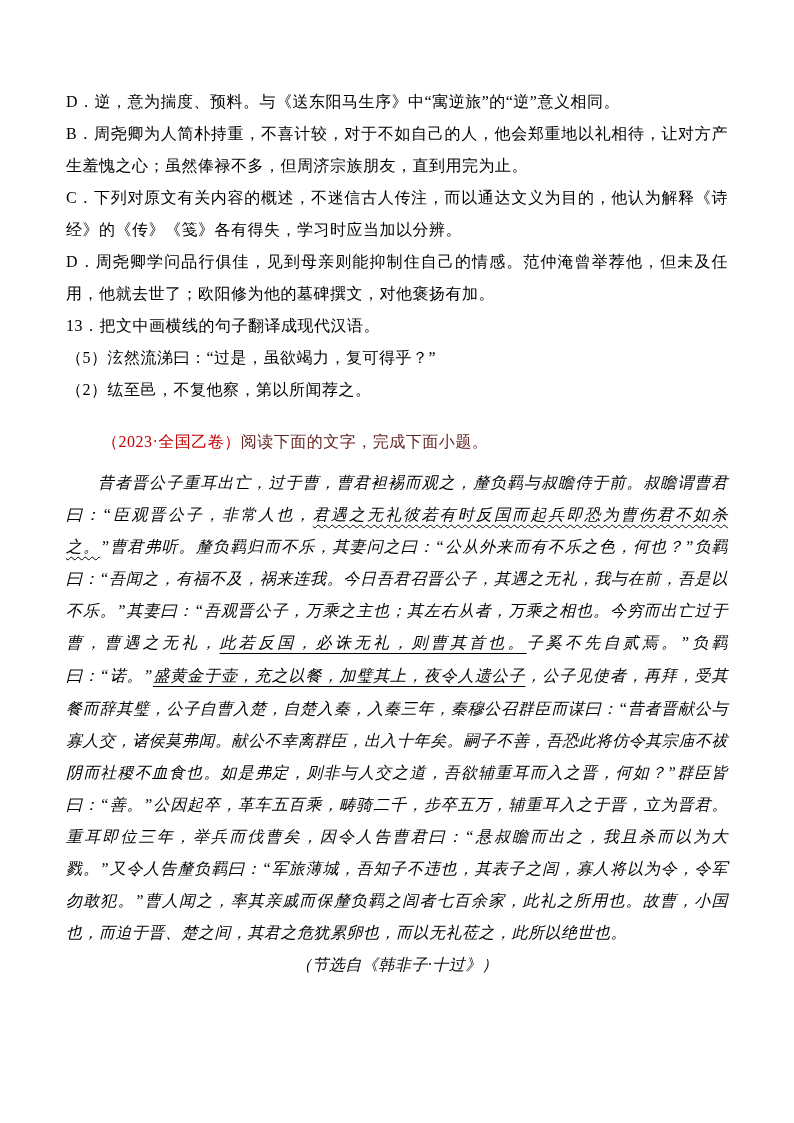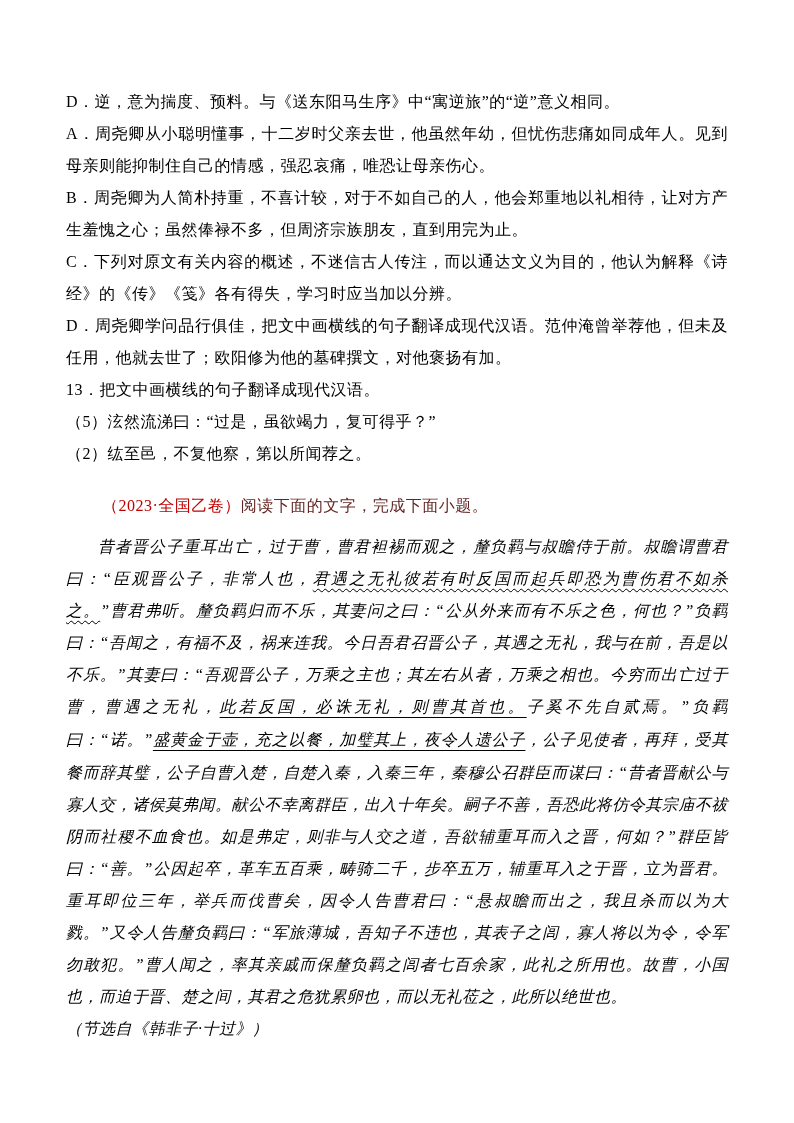--- a/index.html
+++ b/index.html
@@ -50,35 +50,34 @@
     text-underline-offset: 4px;
   }
   .seg-underline {
     text-decoration-line: underline;
     text-decoration-style: solid;
     text-decoration-thickness: 1px;
     text-underline-offset: 5px;
     font-family: Liberation Mono, monospace;
   }
   .source-line {
-    text-align: left;
+    text-align: center;
     font-style: italic;
   }
 </style>
 </head>
 <body>
 
 <div class="page">
 
   <p>D．逆，意为揣度、预料。与《送东阳马生序》中“寓逆旅”的“逆”意义相同。</p>
 
-  <p>A．周尧卿从小聪明懂事，十二岁时父亲去世，他虽然年幼，但忧伤悲痛如同成年人。见到母亲则能抑制住自己的情感，强忍哀痛，唯恐让母亲伤心。</p>
   <p>B．周尧卿为人简朴持重，不喜计较，对于不如自己的人，他会郑重地以礼相待，让对方产生羞愧之心；虽然俸禄不多，但周济宗族朋友，直到用完为止。</p>
   <p>C．下列对原文有关内容的概述，不迷信古人传注，而以通达文义为目的，他认为解释《诗经》的《传》《笺》各有得失，学习时应当加以分辨。</p>
-  <p>D．周尧卿学问品行俱佳，把文中画横线的句子翻译成现代汉语。范仲淹曾举荐他，但未及任用，他就去世了；欧阳修为他的墓碑撰文，对他褒扬有加。</p>
+  <p>D．周尧卿学问品行俱佳，见到母亲则能抑制住自己的情感。范仲淹曾举荐他，但未及任用，他就去世了；欧阳修为他的墓碑撰文，对他褒扬有加。</p>
 
   <p>13．把文中画横线的句子翻译成现代汉语。</p>
   <p>（5）泫然流涕曰：“过是，虽欲竭力，复可得乎？”</p>
   <p>（2）纮至邑，不复他察，第以所闻荐之。</p>
 
   <p class="section-head"><span class="tag">（2023·全国乙卷）</span><span class="instr">阅读下面的文字，完成下面小题。</span></p>
 
   <p class="passage"><span class="seg-normal">昔者晋公子重耳出亡，过于曹，曹君袒裼而观之，釐负羁与叔瞻侍于前。叔瞻谓曹君曰：“臣观晋公子，非常人也，</span><span class="seg-wavy">君遇之无礼彼若有时反国而起兵即恐为曹伤君不如杀之。</span><span class="seg-normal">”曹君弗听。釐负羁归而不乐，其妻问之曰：“公从外来而有不乐之色，何也？”负羁曰：“吾闻之，有福不及，祸来连我。今日吾君召晋公子，其遇之无礼，我与在前，吾是以不乐。”其妻曰：“吾观晋公子，万乘之主也；其左右从者，万乘之相也。今穷而出亡过于曹，曹遇之无礼，</span><span class="seg-underline">此若反国，必诛无礼，则曹其首也。</span><span class="seg-normal">子奚不先自贰焉。”负羁曰：“诺。”</span><span class="seg-underline">盛黄金于壶，充之以餐，加璧其上，夜令人遗公子</span><span class="seg-normal">，公子见使者，再拜，受其餐而辞其璧，公子自曹入楚，自楚入秦，入秦三年，秦穆公召群臣而谋曰：“昔者晋献公与寡人交，诸侯莫弗闻。献公不幸离群臣，出入十年矣。嗣子不善，吾恐此将仿令其宗庙不祓阴而社稷不血食也。如是弗定，则非与人交之道，吾欲辅重耳而入之晋，何如？”群臣皆曰：“善。”公因起卒，革车五百乘，畴骑二千，步卒五万，辅重耳入之于晋，立为晋君。重耳即位三年，举兵而伐曹矣，因令人告曹君曰：“悬叔瞻而出之，我且杀而以为大戮。”又令人告釐负羁曰：“军旅薄城，吾知子不违也，其表子之闾，寡人将以为令，令军勿敢犯。”曹人闻之，率其亲戚而保釐负羁之闾者七百余家，此礼之所用也。故曹，小国也，而迫于晋、楚之间，其君之危犹累卵也，而以无礼莅之，此所以绝世也。</span></p>
 
   <p class="source-line">（节选自《韩非子·十过》）</p>

